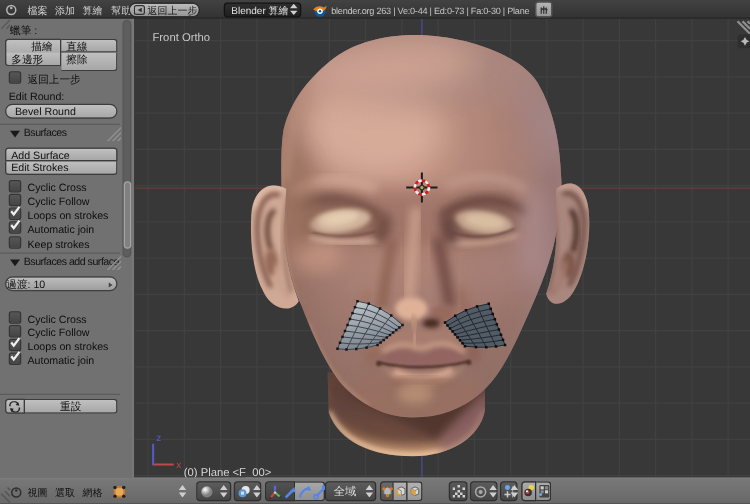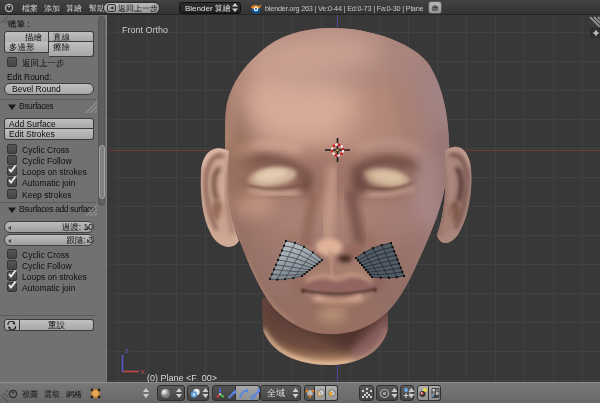--- a/index.html
+++ b/index.html
@@ -7,21 +7,21 @@
 #topbar{position:absolute;left:0;top:0;width:600px;height:15px;background:linear-gradient(#424242,#333333);border-bottom:1px solid #222;color:#d2d2d2;font-size:8px}
 .tmenu{position:absolute;top:3px}
 #shelf{position:absolute;left:0;top:15px;width:107px;height:367px;background:#717171;border-right:1px solid #808080;font-size:8.5px;color:#111}
 #vp{position:absolute;left:108px;top:15px;width:492px;height:367px;background:#383838;overflow:hidden}
 #bbar{position:absolute;left:0;top:382px;width:600px;height:21px;background:linear-gradient(#787878,#686868);border-top:1px solid #8d8d8d;font-size:8px;color:#101010}
 .btn{position:absolute;background:linear-gradient(#c0c0c0,#a7a7a7);border:1px solid #3c3c3c;border-radius:3px;color:#0d0d0d;overflow:hidden;white-space:nowrap}
 .chk{position:absolute;width:10px;height:10px;background:linear-gradient(#565656,#454545);border:1px solid #353535;border-radius:2px}
 .cl{position:absolute;color:#0d0d0d;white-space:nowrap}
 .hdr{position:absolute;color:#111;white-space:nowrap;font-size:8.5px;letter-spacing:-0.4px}
 .ckm{position:absolute;width:10px;height:10px}
-.slider{position:absolute;left:4px;width:90px;height:12px;background:linear-gradient(#bdbdbd,#9e9e9e);border:1px solid #404040;border-radius:6px;color:#111;text-align:right;font-size:8.5px;line-height:11px}
+.slider{position:absolute;left:4px;width:90px;height:12px;background:linear-gradient(#bdbdbd,#9e9e9e);border:1px solid #404040;border-radius:6px;color:#111;text-align:left;font-size:8.5px;line-height:11px}
 .tri-l{position:absolute;left:3px;top:3.5px;width:0;height:0;border-top:2.5px solid transparent;border-bottom:2.5px solid transparent;border-right:3.5px solid #444}
 .tri-r{position:absolute;right:3px;top:3.5px;width:0;height:0;border-top:2.5px solid transparent;border-bottom:2.5px solid transparent;border-left:3.5px solid #444}
 .dd{position:absolute;top:2px;height:16px;background:linear-gradient(#5c5c5c,#454545);border:1px solid #2f2f2f;border-radius:3px;color:#dedede;font-size:9px}
 .lbtn{position:absolute;top:2px;height:16px;background:linear-gradient(#ababab,#8f8f8f);border:1px solid #2f2f2f}
 </style></head>
 <body>
 
 <div id="topbar">
  <svg style="position:absolute;left:4px;top:3px" width="10" height="10">
       <circle cx="5" cy="5" r="3.6" fill="none" stroke="#b5b5b5" stroke-width="1.2"></circle>
@@ -95,21 +95,20 @@
     <span class="cl" style="left:22px;top:175px">Keep strokes</span>
  <div style="position:absolute;left:0;top:187px;width:96px;border-top:1px solid #5c5c5c"></div>
  <svg style="position:absolute;left:8px;top:191px" width="8" height="8">
       <path d="M0 1.5 L8 1.5 L4 7 Z" fill="#1a1a1a"></path>
     </svg>
  <span class="hdr" style="left:19px;top:189px">Bsurfaces add surface</span>
  <svg style="position:absolute;left:83px;top:189px" width="14" height="12">
       <path d="M3 12 L14 1 M7 12 L14 5 M11 12 L14 9" stroke="#8f8f8f" stroke-width="1.3"></path>
     </svg>
  <span class="slider" style="top:206px"><span class="tri-l"></span>過渡: 10<span class="tri-r"></span></span>
- <span class="slider" style="top:219px"><span class="tri-l"></span>跟隨: 3<span class="tri-r"></span></span>
  <span class="chk" style="left:7px;top:234px"></span>
     <span class="cl" style="left:22px;top:235px">Cyclic Cross</span>
  <span class="chk" style="left:7px;top:245px"></span>
     <span class="cl" style="left:22px;top:246px">Cyclic Follow</span>
  <span class="chk" style="left:7px;top:256px"></span>
     <svg class="ckm" style="left:7px;top:254px" viewBox="0 0 10 10">
       <path d="M2 5 L4 7.5 L8.5 1.5" stroke="#f0f0f0" stroke-width="1.8" fill="none"></path>
     </svg>
     <span class="cl" style="left:22px;top:257px">Loops on strokes</span>
  <span class="chk" style="left:7px;top:267px"></span>

